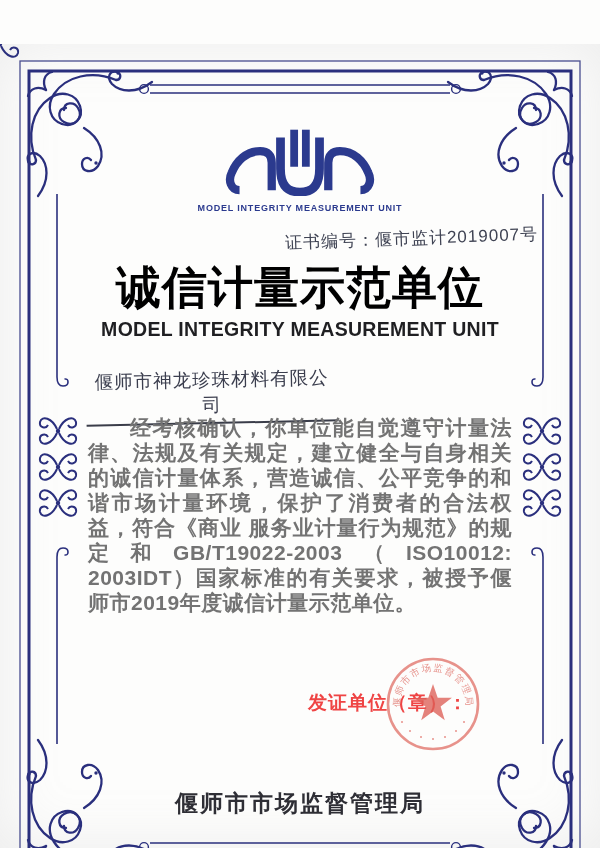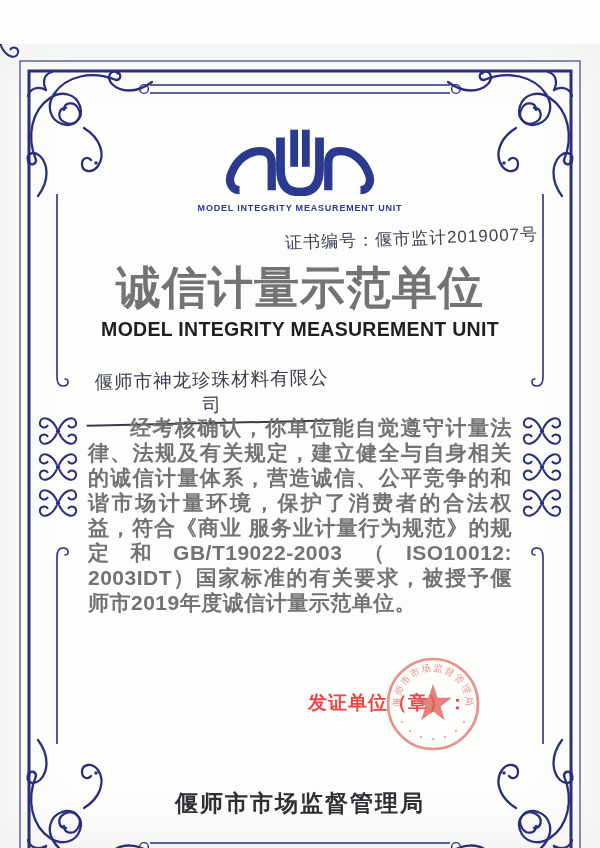--- a/index.html
+++ b/index.html
@@ -20,21 +20,21 @@
     margin-top:3px;font-size:9px;font-weight:bold;color:#2b3a8e;
     letter-spacing:.8px;
   }
   .cert-no{
     top:183px;right:62px;font-size:17px;color:#3f4353;
     transform:rotate(-2deg);letter-spacing:1px;white-space:nowrap;
   }
   .title-cn{
     top:214px;left:0;width:100%;text-align:center;
     font-family:"Liberation Serif","DejaVu Serif",serif;
-    font-size:45px;font-weight:bold;color:#737373;letter-spacing:1px;
+    font-size:45px;font-weight:bold;color:#000000;letter-spacing:1px;
   }
   .title-en{
     top:274px;left:0;width:100%;text-align:center;
     font-size:19.5px;font-weight:bold;color:#1f1f22;letter-spacing:.3px;
   }
   .company{
     top:323px;left:86px;width:252px;text-align:center;
     font-size:18.5px;color:#3b3e4e;transform:rotate(-1.2deg);
     border-bottom:2px solid #3a3d49;padding-bottom:5px;letter-spacing:1px;
   }

